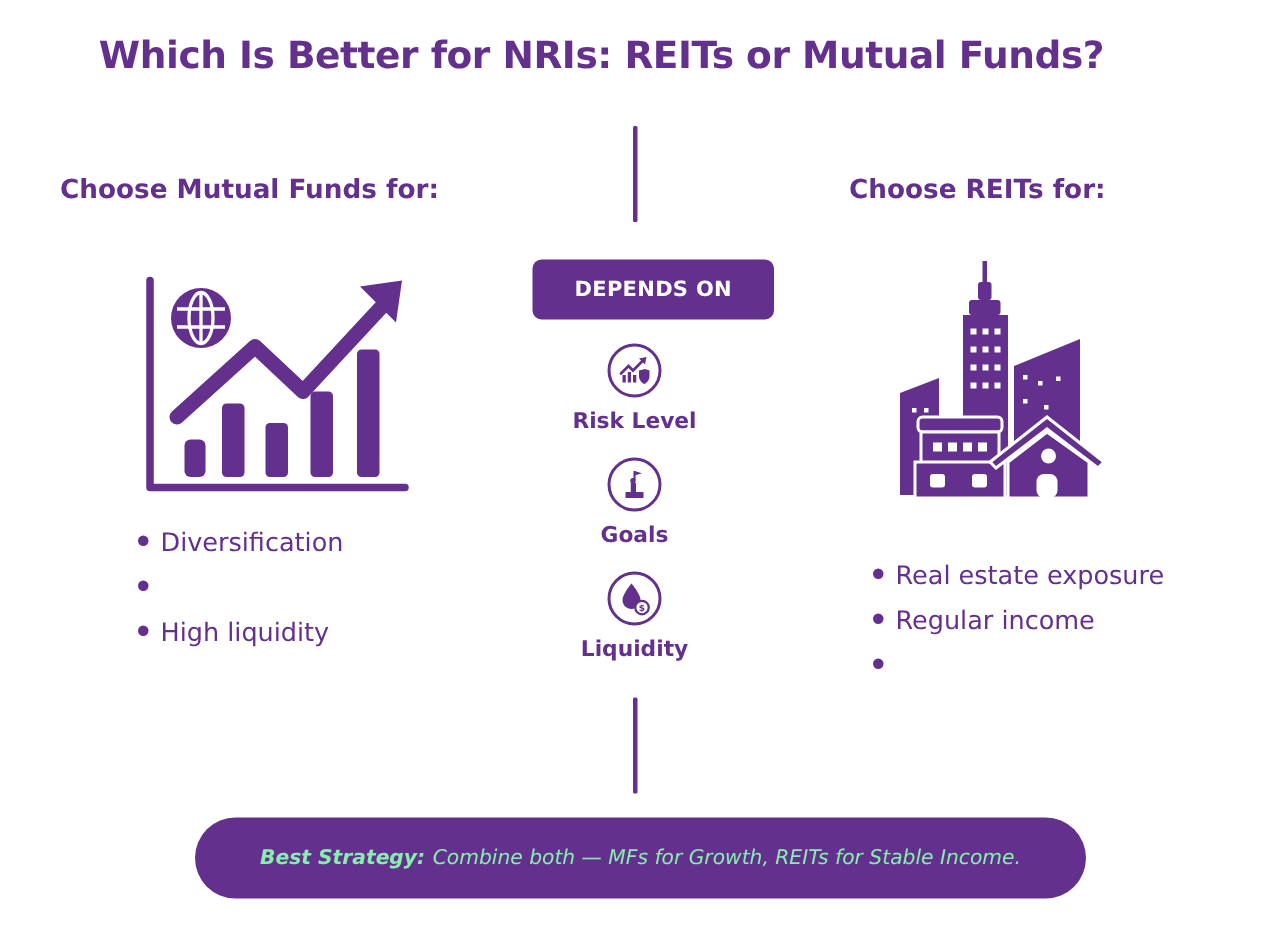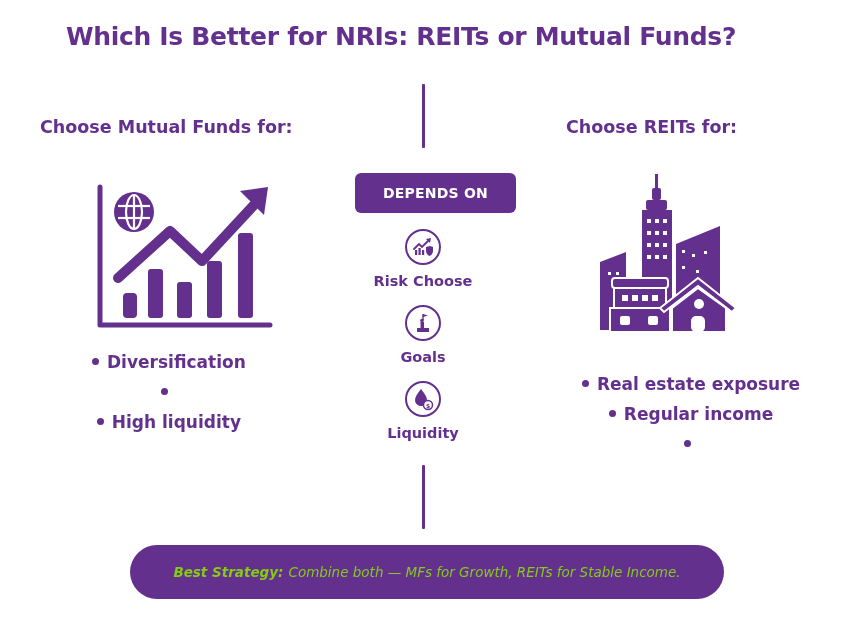--- a/index.html
+++ b/index.html
@@ -17,29 +17,29 @@
     border-radius: 6px; text-align: center; line-height: 36px; letter-spacing: 0.2px;
   }
   .factor { width: 130px; text-align: center; }
   .factor .ring {
     width: 36px; height: 36px; border: 2.5px solid #63308e; border-radius: 50%;
     margin: 0 auto; display: flex; align-items: center; justify-content: center;
   }
   .factor .lbl { font-size: 14.5px; font-weight: bold; color: #63308e; margin-top: 8px; }
   .bullets { list-style: none; }
   .bullets li {
-    font-size: 17px; font-weight: bold; color: #63308e; line-height: 30px; white-space: nowrap; text-align: center;
+    font-size: 17px; font-weight: normal; color: #63308e; line-height: 30px; white-space: nowrap;
   }
   .bullets li .dot {
     display: inline-block; width: 7px; height: 7px; border-radius: 50%;
     background: #63308e; margin-right: 8px; vertical-align: middle; position: relative; top: -2px;
   }
   .strategy {
     left: 130px; top: 545px; width: 594px; height: 54px; background: #63308e;
-    border-radius: 27px; color: #84cc16; font-size: 13.5px; font-style: italic;
+    border-radius: 27px; color: #86efac; font-size: 13.5px; font-style: italic;
     display: flex; align-items: center; justify-content: center; white-space: nowrap;
   }
   .strategy b { font-weight: bold; margin-right: 5px; }
 </style>
 </head>
 <body>
 
 <div class="abs title">Which Is Better for NRIs: REITs or Mutual Funds?</div>
 
 <div class="abs divider" style="left:422px; top:84px; height:64px;"></div>
@@ -84,21 +84,21 @@
   <div class="ring">
     <svg width="24" height="24" viewBox="0 0 24 24">
       <polyline points="3,14 8,9 11,12 18,5" fill="none" stroke="#63308e" stroke-width="1.8" stroke-linecap="round"></polyline>
       <polygon points="15,4 20,3 19,8" fill="#63308e"></polygon>
       <rect x="4" y="15" width="2.2" height="5" fill="#63308e"></rect>
       <rect x="7.5" y="13" width="2.2" height="7" fill="#63308e"></rect>
       <rect x="11" y="15" width="2.2" height="5" fill="#63308e"></rect>
       <path d="M15 12 L19 11 L22 12 V16 C22 19 19 21 18.5 21 C18 21 15 19 15 16 Z" fill="#63308e"></path>
     </svg>
   </div>
-  <div class="lbl">Risk Choose</div>
+  <div class="lbl">Risk Level</div>
 </div>
 
 <div class="abs factor" style="left:358px; top:305px;">
   <div class="ring">
     <svg width="24" height="24" viewBox="0 0 24 24">
       <line x1="12" y1="3" x2="12" y2="9" stroke="#63308e" stroke-width="1.4"></line>
       <polygon points="12,3 17,4.5 12,6" fill="#63308e"></polygon>
       <circle cx="11" cy="9.5" r="1.8" fill="#63308e"></circle>
       <rect x="9.5" y="11" width="3.5" height="6" fill="#63308e"></rect>
       <rect x="6" y="17" width="12" height="4" fill="#63308e"></rect>

